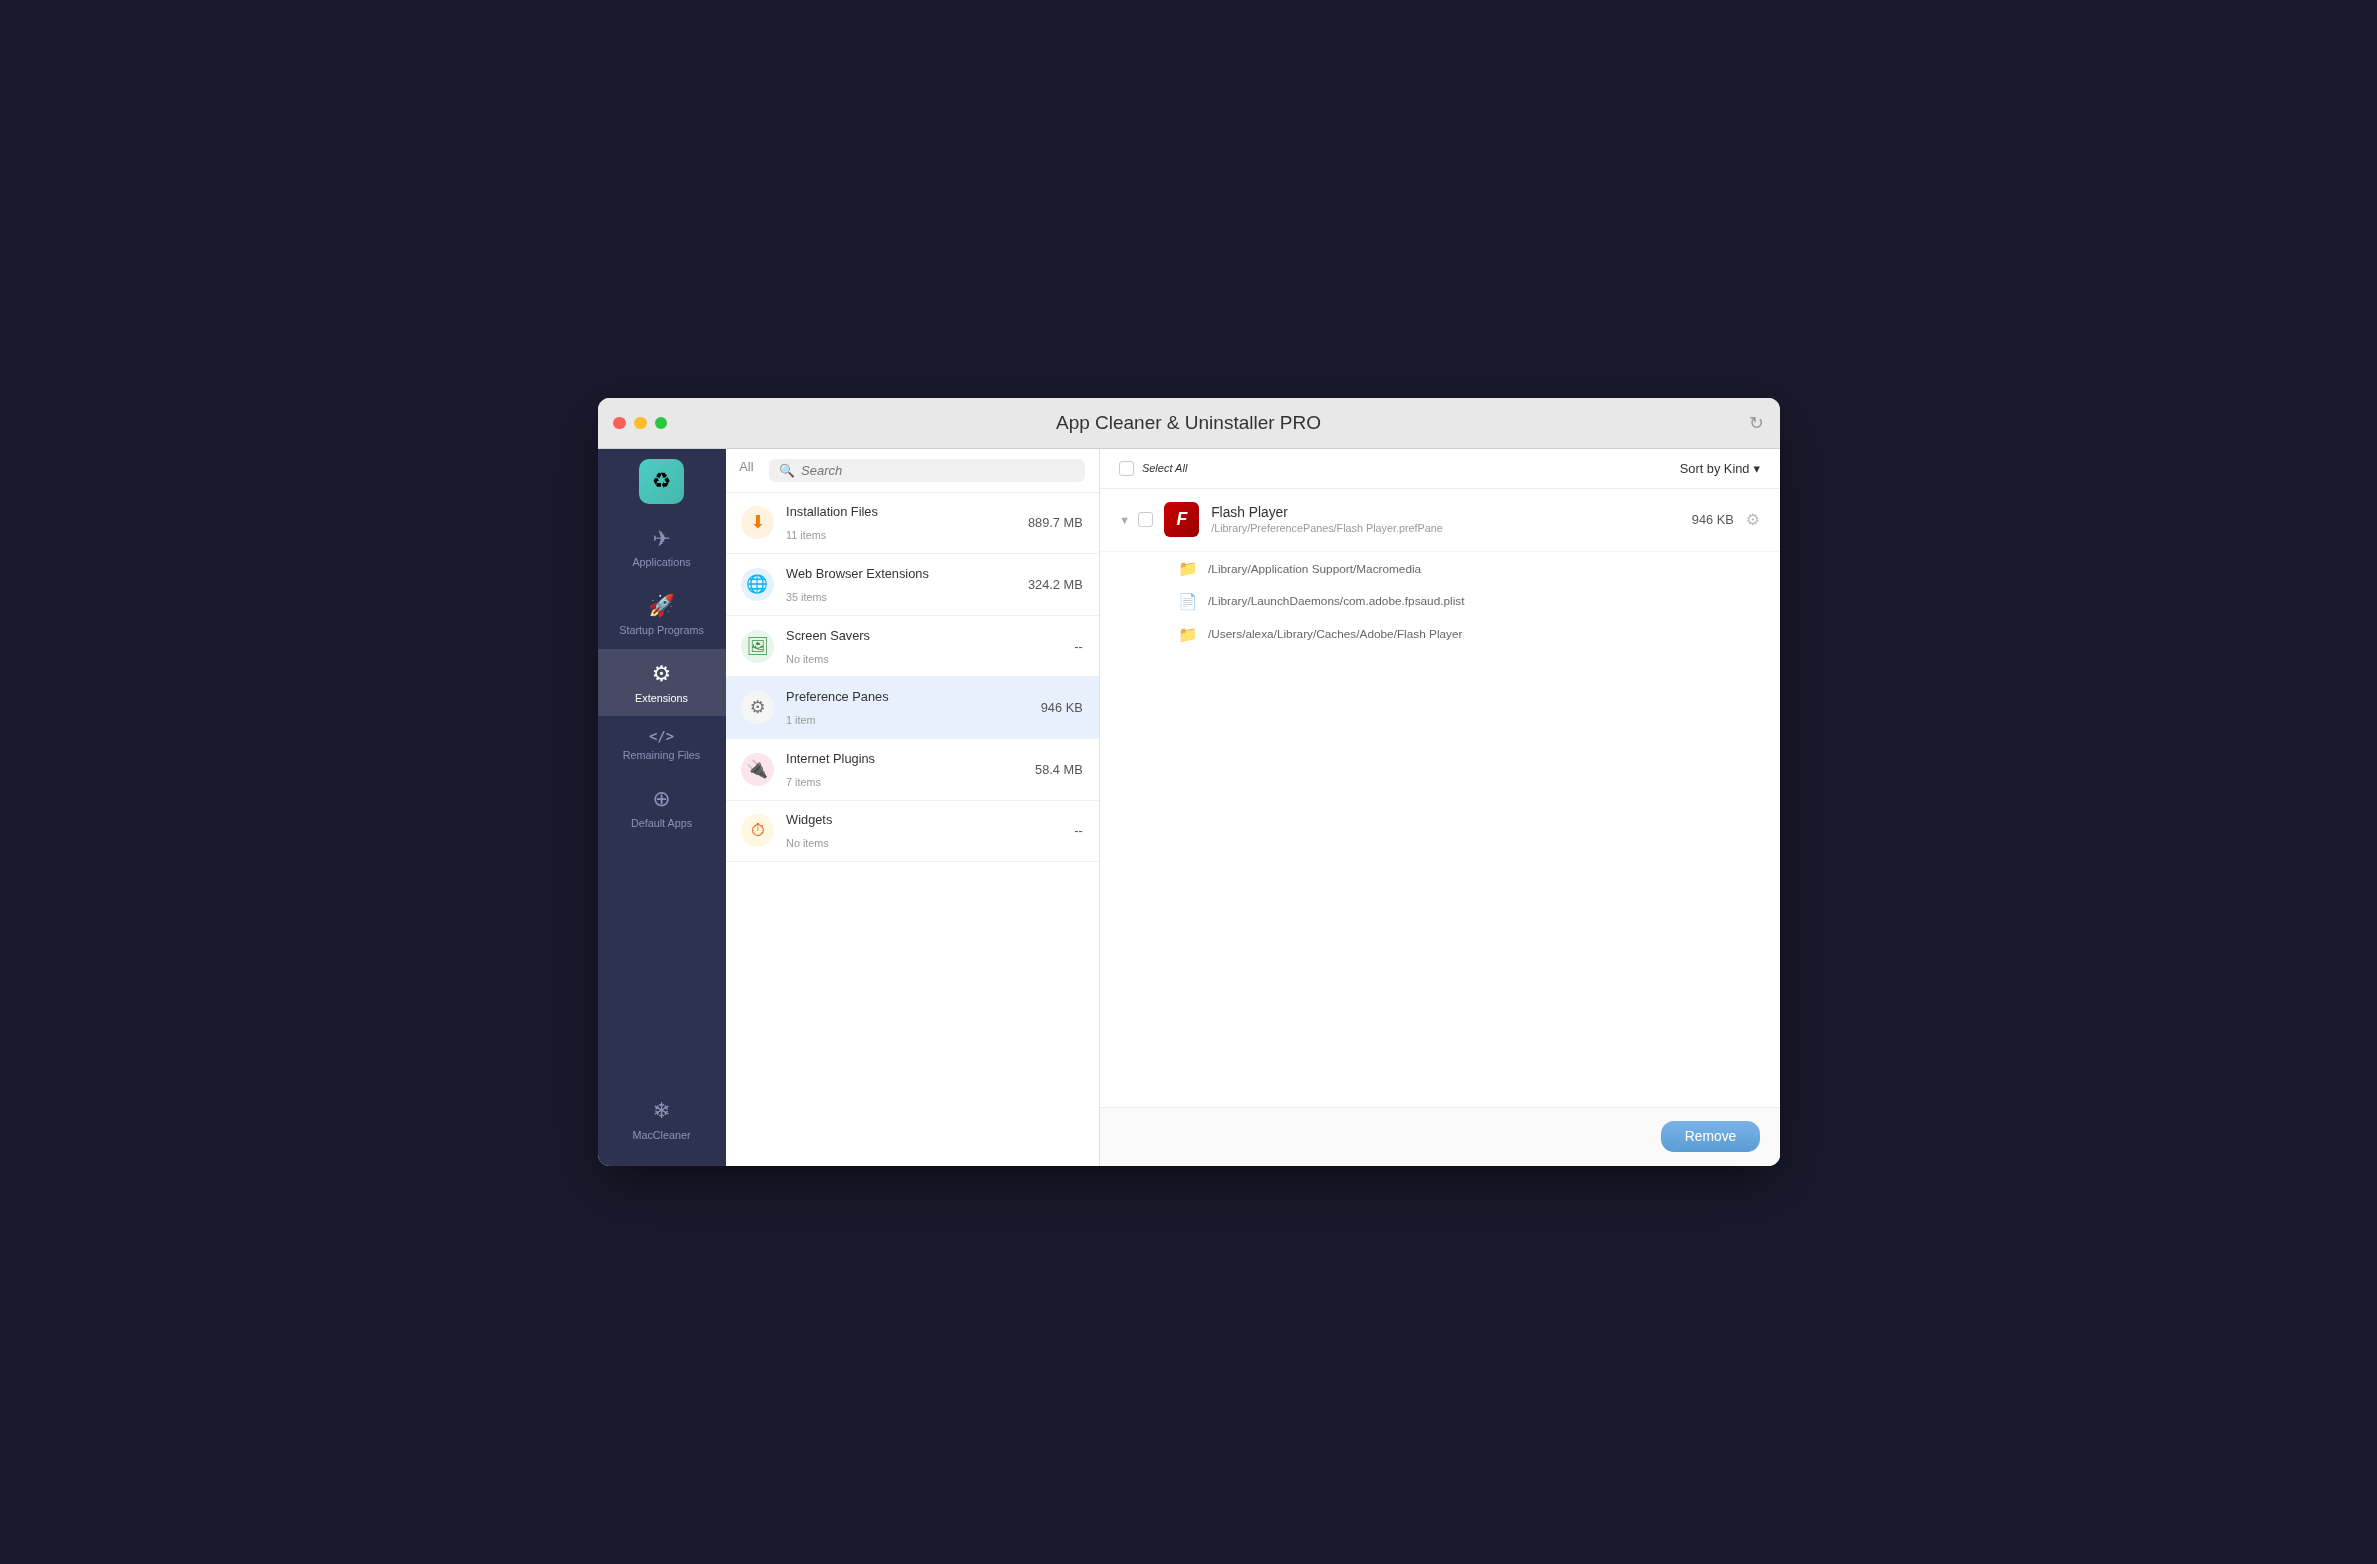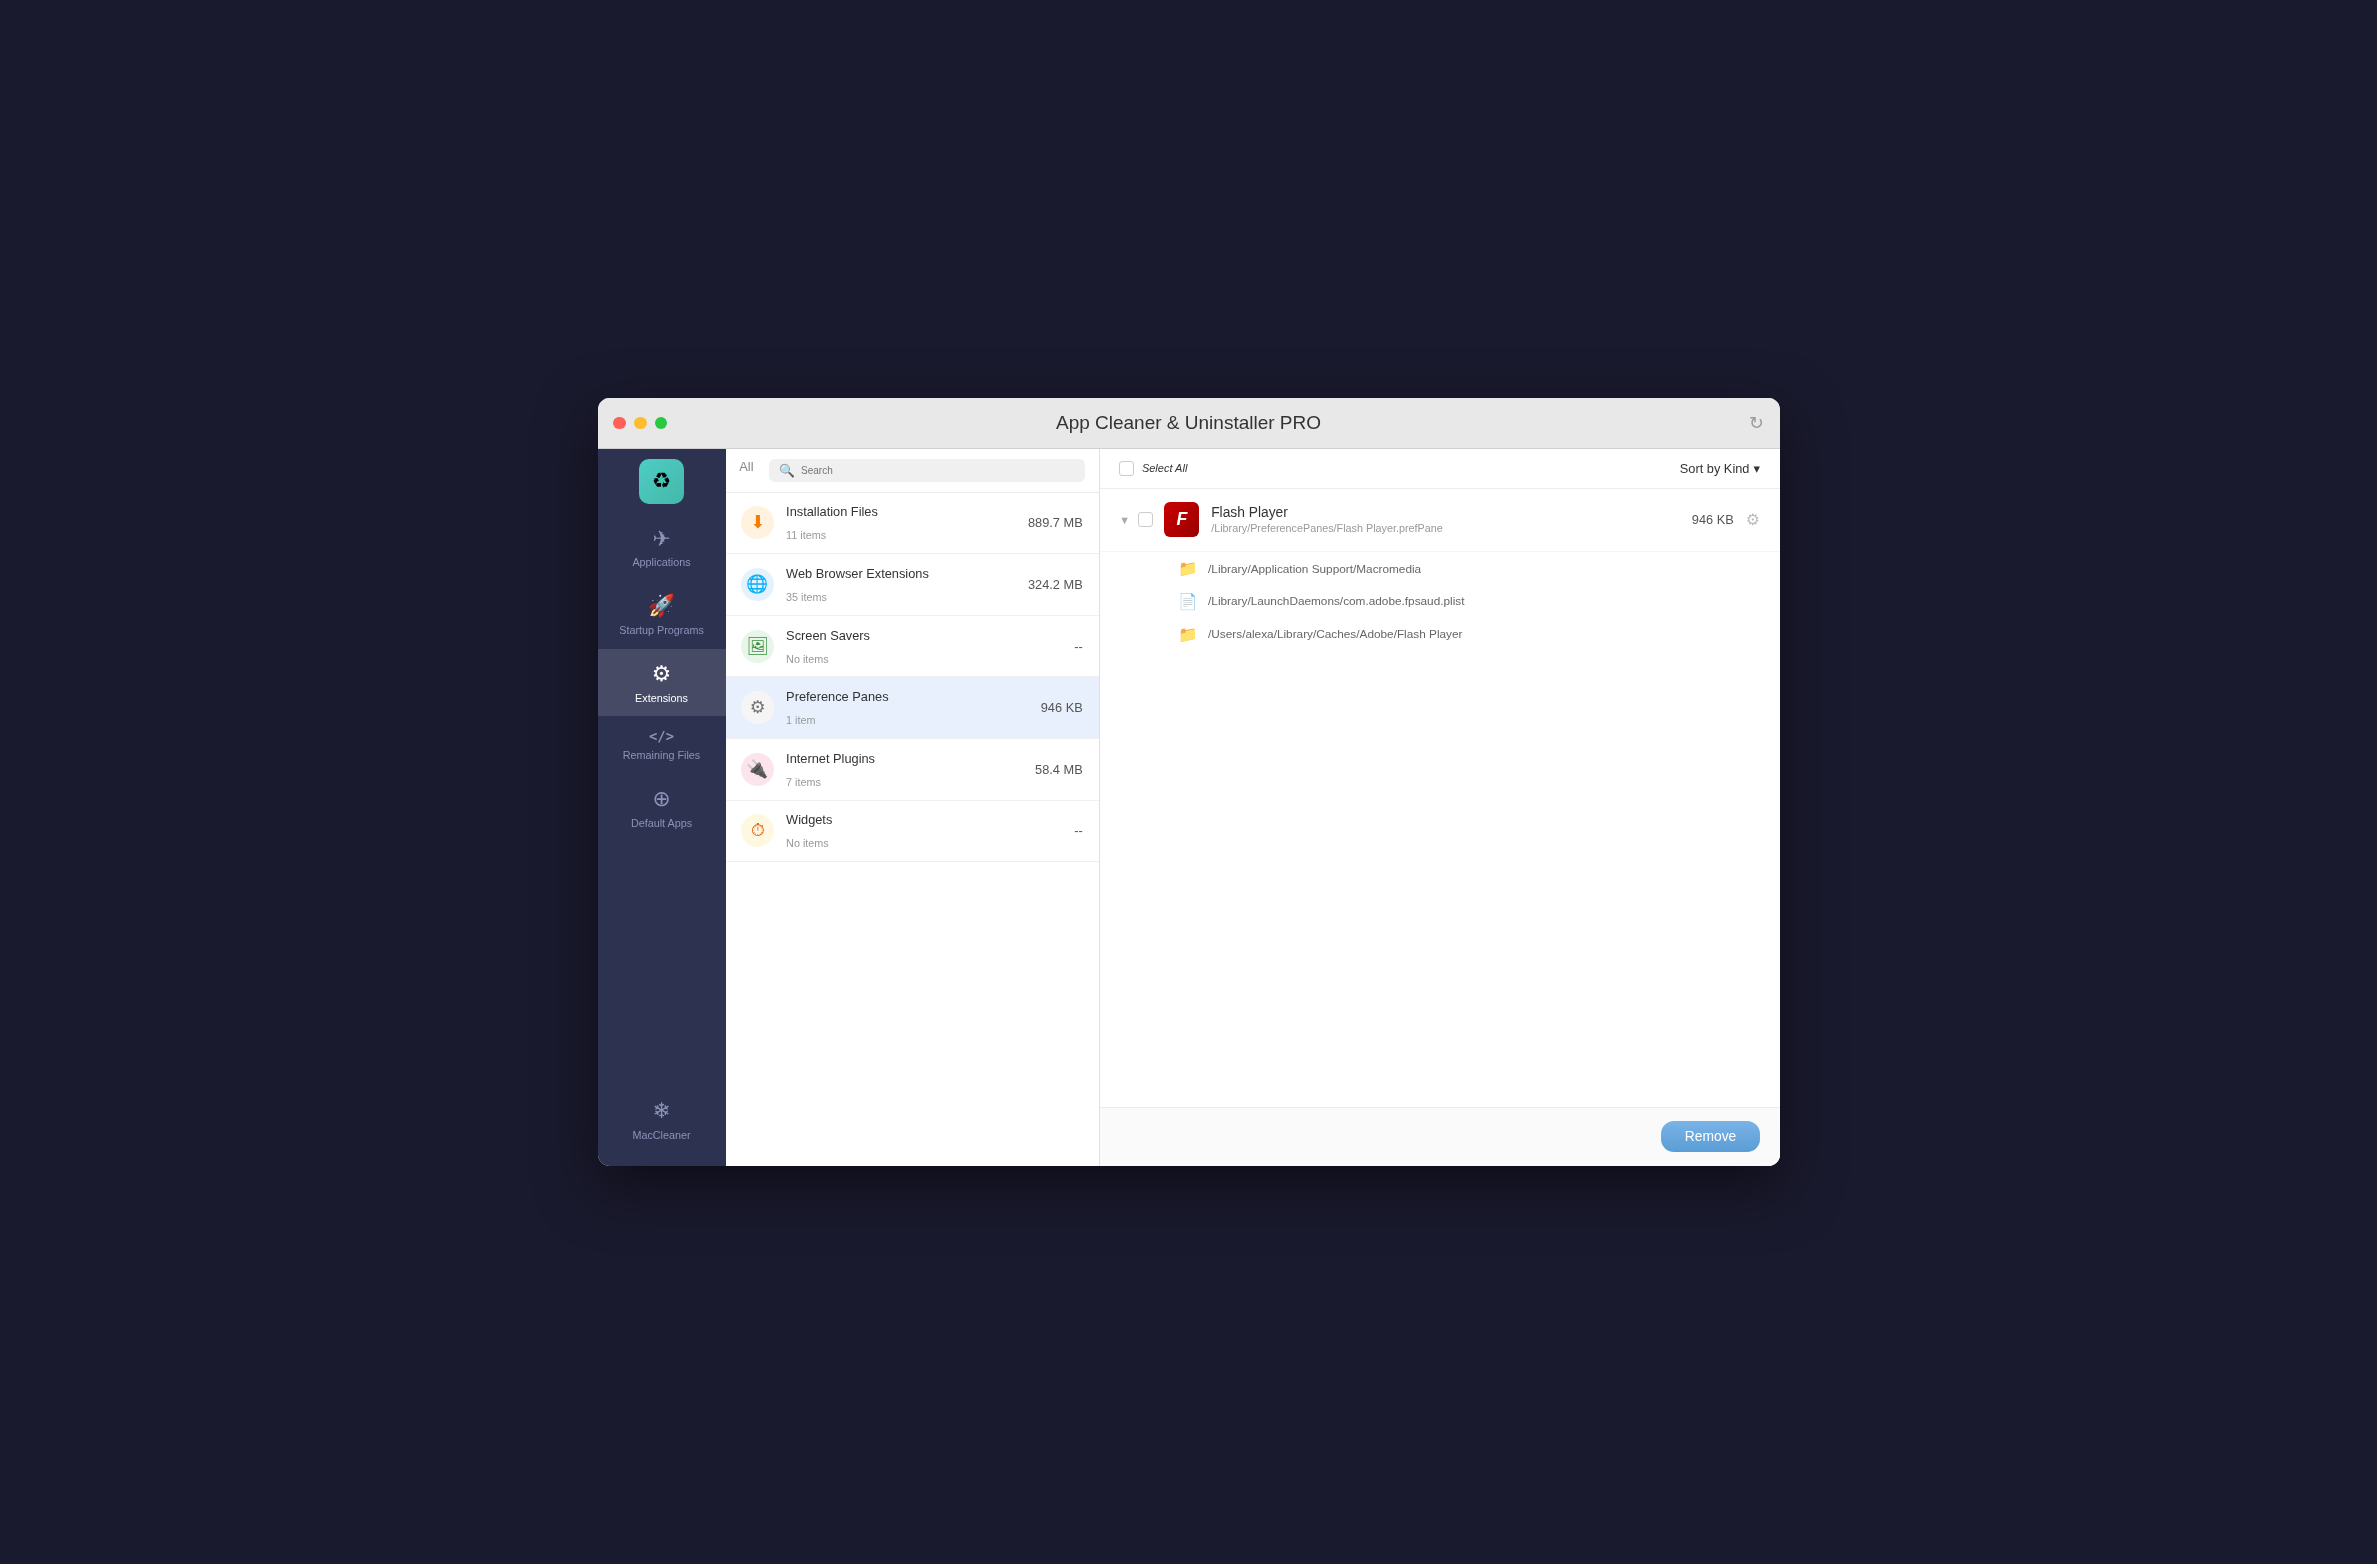--- a/index.html
+++ b/index.html
@@ -142,24 +142,25 @@
       flex: 1;
       gap: 5.9px;
     }
     .search-icon-inner {
       color: #aaa;
       font-size: 12.8px;
     }
     .search-input {
       border: none;
       background: transparent;
-      font-size: 10px;
+      font-size: 13px;
       outline: none;
       color: #333;
       width: 100%;
+      font-style: italic;
     }
     .list-items {
       flex: 1;
       overflow-y: auto;
     }
     .list-item {
       display: flex;
       align-items: center;
       padding: 11.8px 15.8px;
       border-bottom: 1px solid #f0f0f0;

